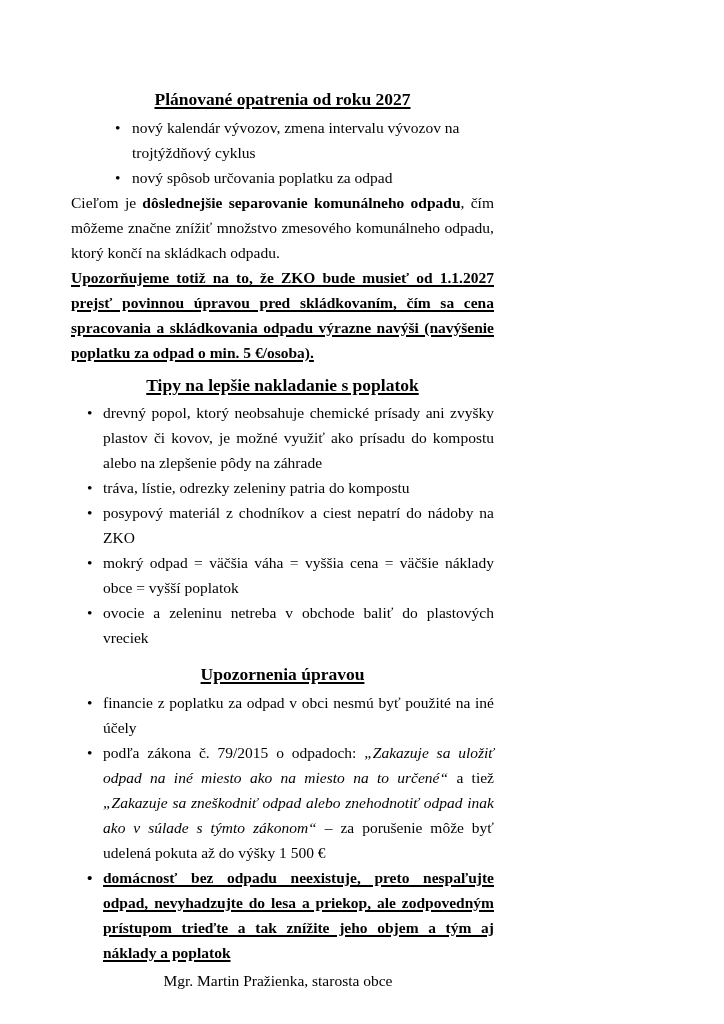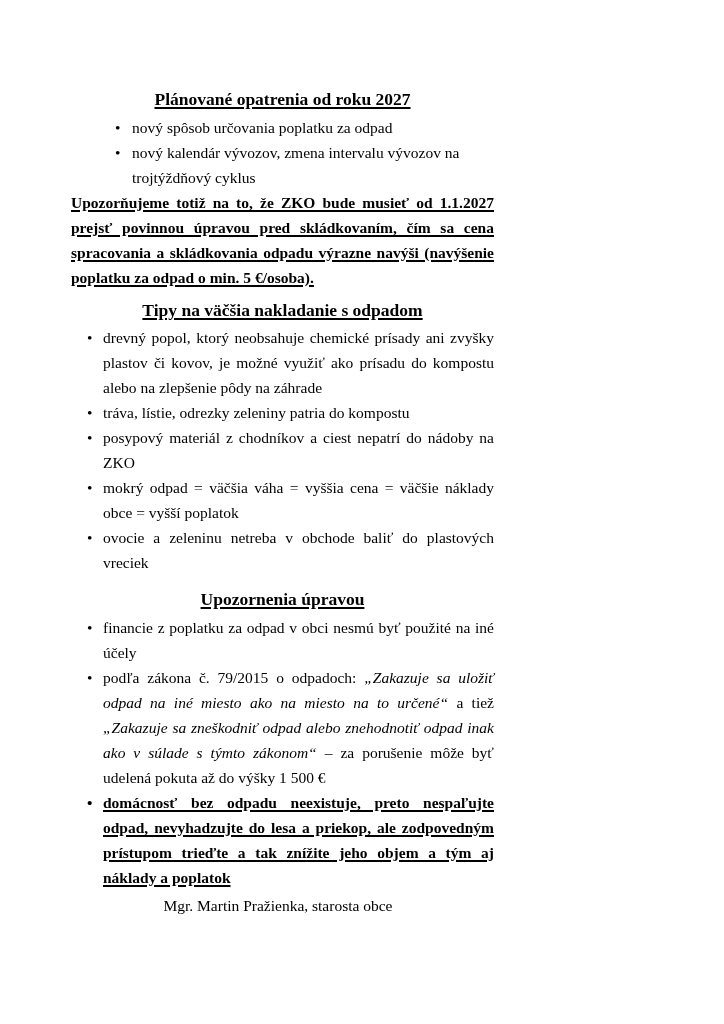--- a/index.html
+++ b/index.html
@@ -76,28 +76,29 @@
   }
 </style>
 </head>
 <body>
 
 <div class="page">
 
   <h2 class="title"><span class="u">Plánované opatrenia od roku 2027</span></h2>
 
   <ul class="list-a">
+    <li>nový kalendár vývozov, zmena intervalu vývozov na trojtýždňový cyklus</li>
     <li>nový spôsob určovania poplatku za odpad</li>
-    <li>nový kalendár vývozov, zmena intervalu vývozov na trojtýždňový cyklus</li>
   </ul>
 
+  <p class="just"><span>Cieľom je  </span><span class="b">dôslednejšie separovanie komunálneho odpadu</span><span>, čím môžeme značne znížiť množstvo zmesového komunálneho odpadu, ktorý končí na skládkach odpadu.</span></p>
 
   <p class="just warning">Upozorňujeme totiž na to, že ZKO bude musieť od 1.1.2027 prejsť povinnou úpravou pred skládkovaním, čím sa cena spracovania a&nbsp;skládkovania odpadu výrazne navýši (navýšenie poplatku za odpad o&nbsp;min. 5&nbsp;€/osoba).</p>
 
-  <h2 class="title title-tips"><span class="u">Tipy na väčšia nakladanie s odpadom</span></h2>
+  <h2 class="title title-tips"><span class="u">Tipy na lepšie nakladanie s poplatok</span></h2>
 
   <ul class="list-b">
     <li>drevný popol, ktorý neobsahuje chemické prísady ani zvyšky plastov či kovov, je možné využiť ako prísadu do kompostu alebo na zlepšenie pôdy na záhrade</li>
     <li>tráva, lístie, odrezky zeleniny patria do kompostu</li>
     <li>posypový materiál z&nbsp;chodníkov a ciest nepatrí do nádoby na ZKO</li>
     <li>mokrý odpad = väčšia váha = vyššia cena = väčšie náklady obce = vyšší poplatok</li>
     <li>ovocie a zeleninu netreba v&nbsp;obchode baliť do plastových vreciek</li>
   </ul>
 
   <h2 class="title title-notices"><span class="u">Upozornenia úpravou</span></h2>

